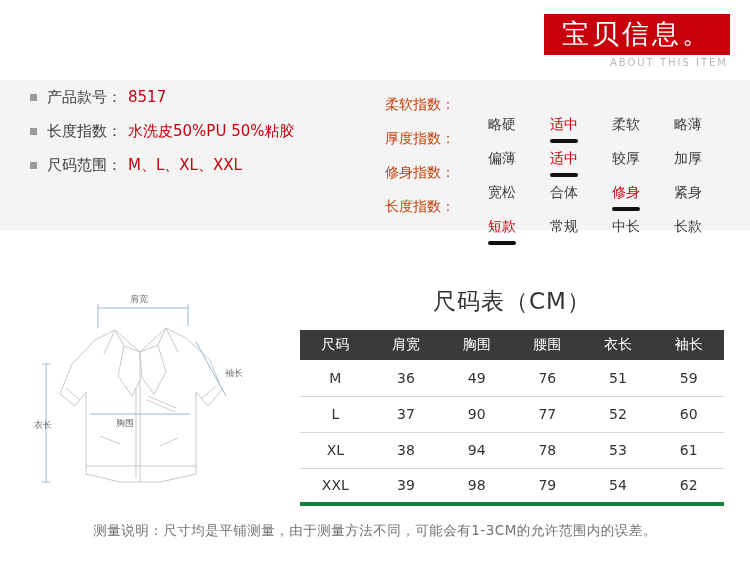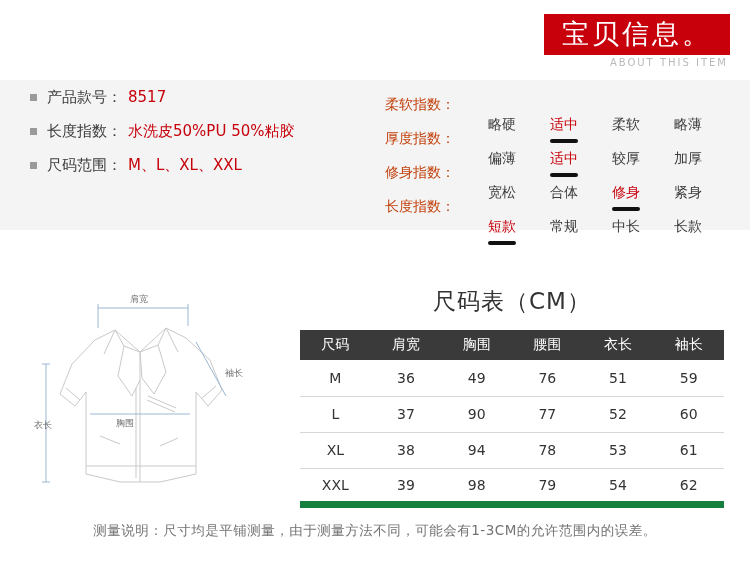--- a/index.html
+++ b/index.html
@@ -150,21 +150,21 @@
     font-size: 14px;
     border: none;
   }
   table.size-table tbody td {
     height: 36px;
     text-align: center;
     color: #333333;
     border-bottom: 1px solid #d8d8d8;
     background: #ffffff;
   }
-  table.size-table tbody tr:last-child td { border-bottom: 7px solid #15803d; }
+  table.size-table tbody tr:last-child td { border-bottom: 4px solid #15803d; }
 
   
   .note {
     position: absolute;
     left: 0; top: 522px;
     width: 750px;
     text-align: center;
     color: #737373;
     font-size: 13.5px;
     letter-spacing: 0.5px;

